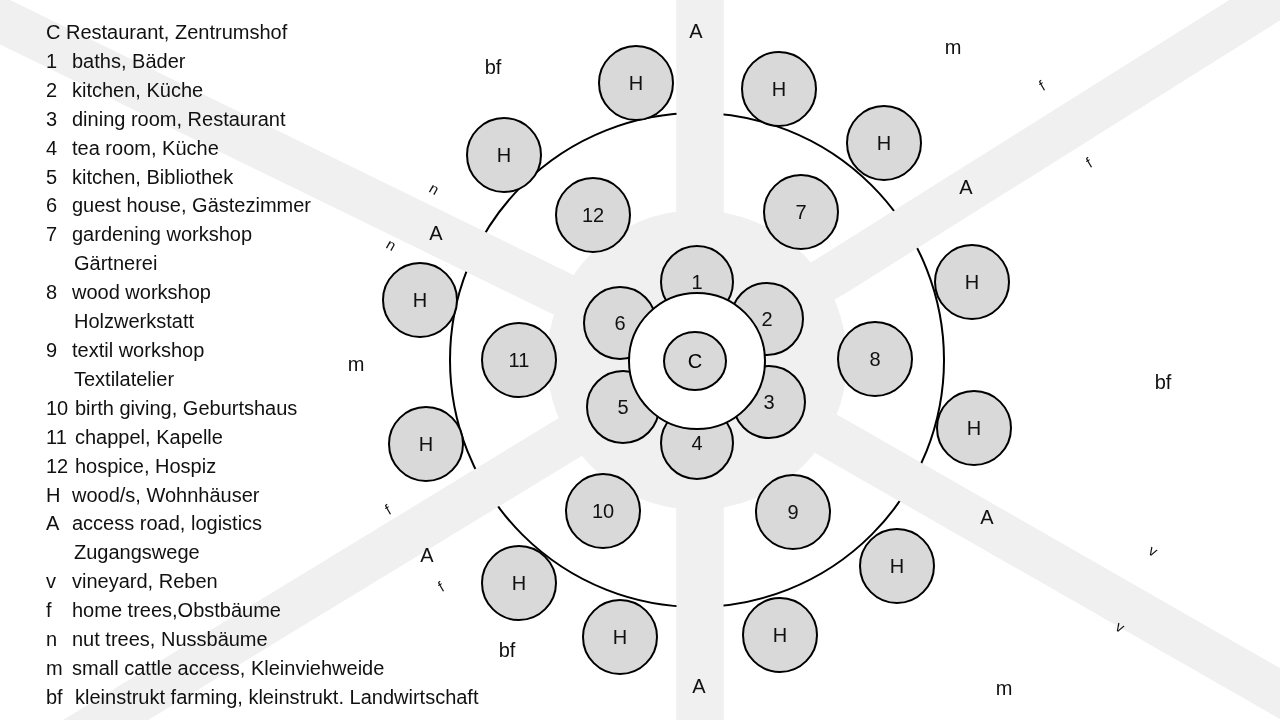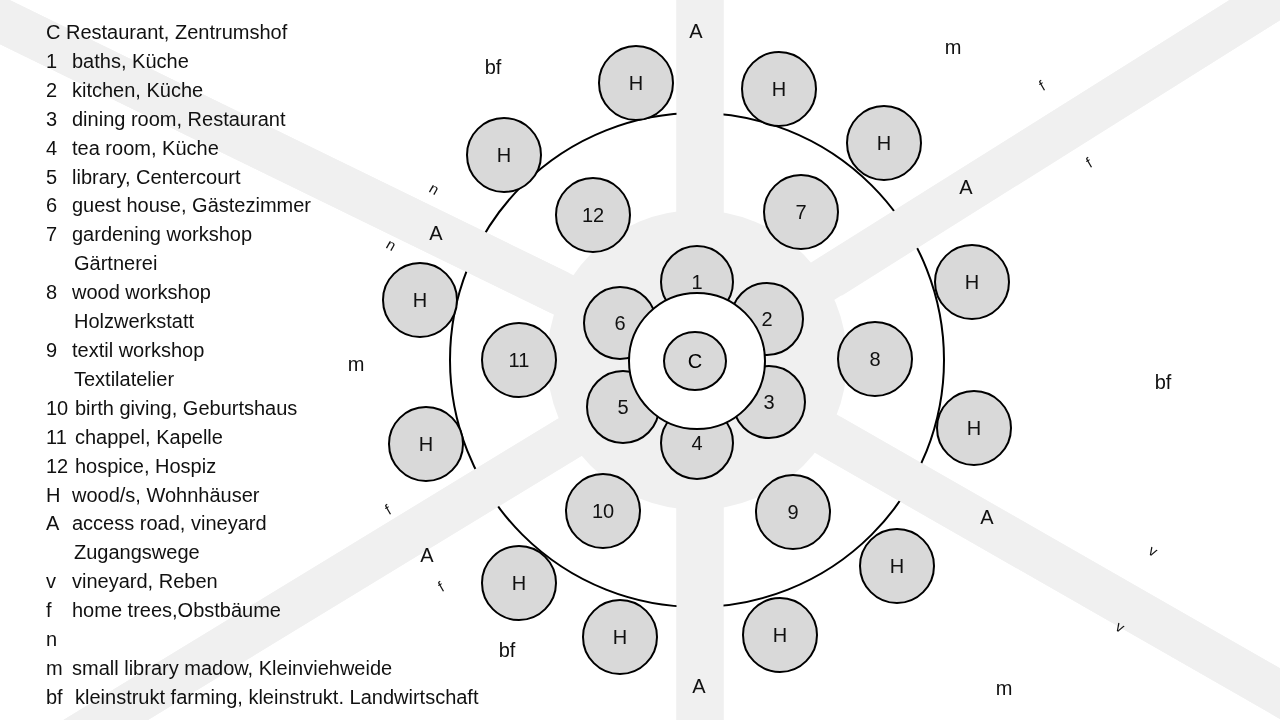--- a/index.html
+++ b/index.html
@@ -144,37 +144,37 @@
     </g>
 </svg>
 
 <div class="legend" id="legend">
     <div class="row">
       <span class="key" style="width: 20px;">C</span>
       <span>Restaurant, Zentrumshof</span>
     </div>
     <div class="row">
       <span class="key">1</span>
-      <span>baths, Küche</span>
+      <span>baths, Bäder</span>
     </div>
     <div class="row">
       <span class="key">2</span>
       <span>kitchen, Küche</span>
     </div>
     <div class="row">
       <span class="key">3</span>
       <span>dining room, Restaurant</span>
     </div>
     <div class="row">
       <span class="key">4</span>
       <span>tea room,  Küche</span>
     </div>
     <div class="row">
       <span class="key">5</span>
-      <span>library, Centercourt</span>
+      <span>kitchen, Bibliothek</span>
     </div>
     <div class="row">
       <span class="key">6</span>
       <span>guest house, Gästezimmer</span>
     </div>
     <div class="row">
       <span class="key">7</span>
       <span>gardening workshop</span>
     </div>
     <div class="row cont">Gärtnerei</div>
@@ -199,37 +199,38 @@
     <div class="row">
       <span class="key wide">12</span>
       <span>hospice, Hospiz</span>
     </div>
     <div class="row">
       <span class="key">H</span>
       <span>wood/s, Wohnhäuser</span>
     </div>
     <div class="row">
       <span class="key">A</span>
-      <span>access road, vineyard</span>
+      <span>access road, logistics</span>
     </div>
     <div class="row cont">Zugangswege</div>
     <div class="row">
       <span class="key">v</span>
       <span>vineyard, Reben</span>
     </div>
     <div class="row">
       <span class="key">f</span>
       <span>home trees,Obstbäume</span>
     </div>
     <div class="row">
       <span class="key">n</span>
+      <span>nut trees,  Nussbäume</span>
     </div>
     <div class="row">
       <span class="key">m</span>
-      <span>small library madow, Kleinviehweide</span>
+      <span>small cattle access, Kleinviehweide</span>
     </div>
     <div class="row">
       <span class="key wide">bf</span>
       <span>kleinstrukt farming, kleinstrukt. Landwirtschaft</span>
     </div>
   </div>
 
 <div id="labels">
     <div class="lbl" style="left: 696px; top: 31px;">A</div>
     <div class="lbl" style="left: 966px; top: 187px;">A</div>

